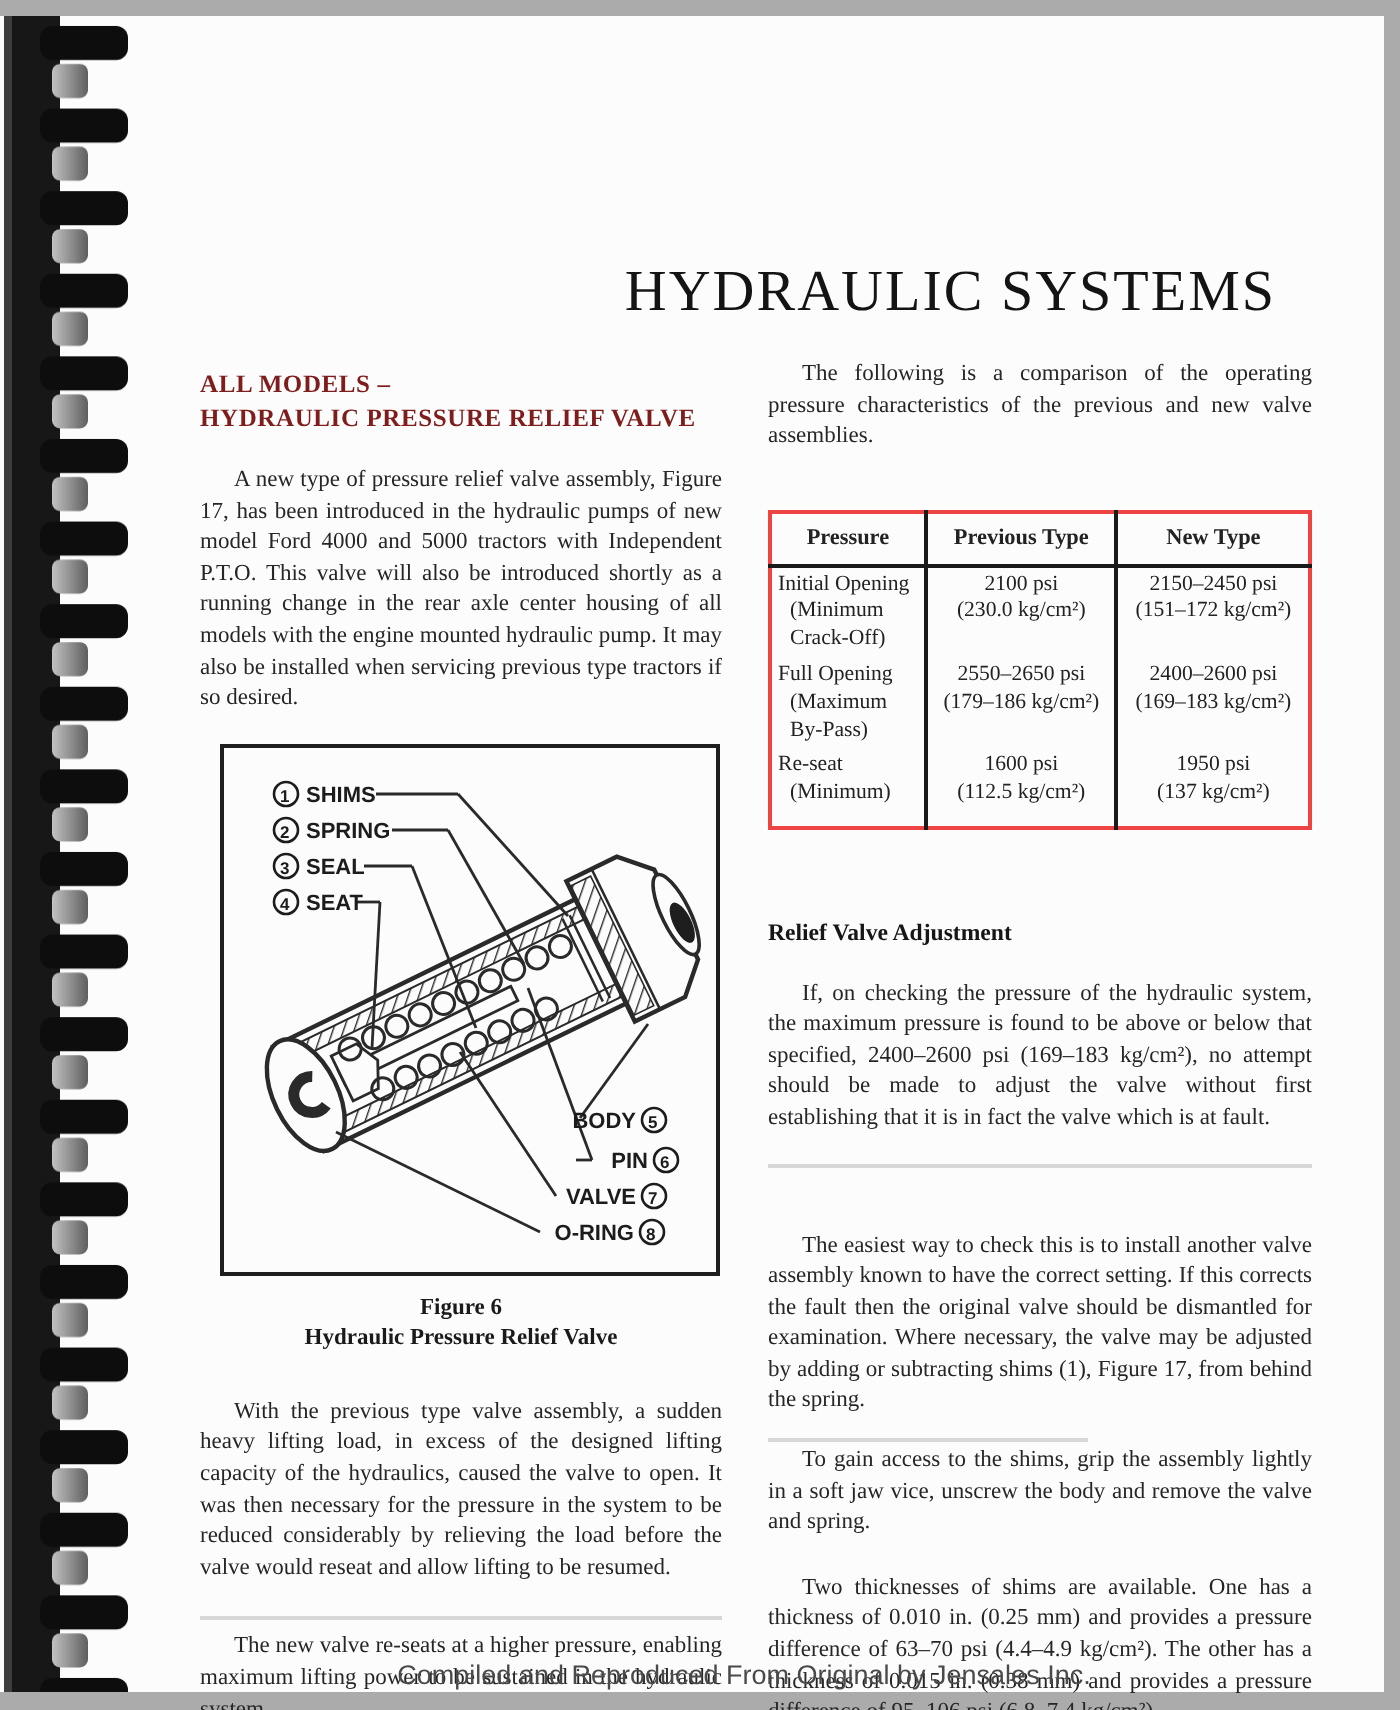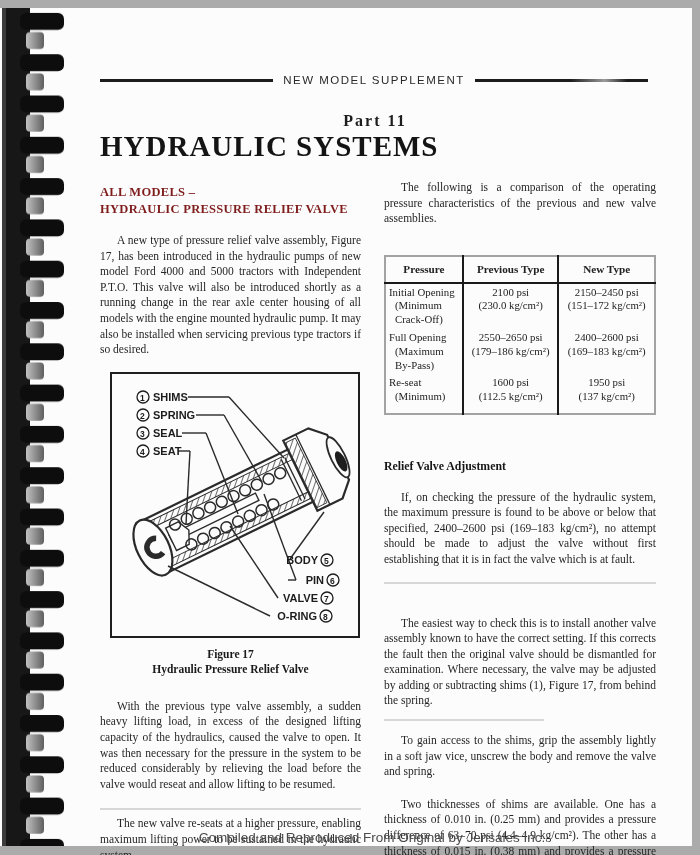--- a/index.html
+++ b/index.html
@@ -25,22 +25,22 @@
   .header-rule-row .rule.faint{background:linear-gradient(90deg,#1c1c1c 55%,#9a9a9a 75%,#1c1c1c 88%);}
   .header-rule-label{
     padding:0 10px;font-family:"Liberation Sans",sans-serif;
     font-size:11.5px;letter-spacing:1.5px;color:#2a2a2a;white-space:nowrap;
   }
   .part-label{
     position:absolute;left:100px;top:104px;width:550px;text-align:center;
     font-size:16px;font-weight:bold;color:#1d1d1d;letter-spacing:2px;
   }
   .page-title{
-    position:absolute;left:100px;top:122px;width:550px;text-align:left;
-    font-size:29px;font-weight:bold;color:#141414;letter-spacing:1px;
+    position:absolute;left:88px;top:122px;width:550px;text-align:right;
+    font-size:29px;font-weight:normal;color:#141414;letter-spacing:1px;
   }
   
   .col{position:absolute;color:#262626;font-size:11.5px;line-height:15.6px;}
   .col-left{left:100px;top:176px;width:261px;}
   .col-right{left:384px;top:172px;width:272px;}
   .section-heading{font-size:12.5px;font-weight:bold;line-height:17px;color:#7f1d1d;letter-spacing:.3px;}
   p.body-par{margin:0;text-align:justify;text-indent:17px;}
   .artifact{height:2px;background:#d7d7d7;border:0;margin:0;}
   
   .figure-box{
@@ -48,21 +48,21 @@
     border:2px solid #1f1f1f;background:#fcfcfc;box-sizing:content-box;
   }
   .figure-caption{margin-top:9px;text-align:center;font-weight:bold;font-size:11.5px;line-height:15px;color:#1a1a1a;}
   
   table.cmp{
     border-collapse:collapse;margin-top:28px;width:272px;
     font-size:10.8px;line-height:13.8px;color:#222;
   }
   table.cmp th,table.cmp td{border-left:2px solid #1a1a1a;vertical-align:top;padding:2px 3px;}
   table.cmp th:first-child,table.cmp td:first-child{border-left:none;}
-  table.cmp{border:2px solid #a3a3a3;}
+  table.cmp{border:2px solid #ef4444;}
   table.cmp thead th{
     border-bottom:2px solid #1a1a1a;font-weight:bold;text-align:center;
     padding:6px 2px 5px;font-size:11.2px;
   }
   td.c-press{width:74px;text-align:left;padding-left:4px;padding-top:7px;padding-bottom:7px;}
   td.c-prev{width:97px;text-align:center;padding-top:7px;}
   td.c-new{width:99px;text-align:center;padding-top:7px;}
   .cell-line{white-space:nowrap;}
   td.c-press .cell-line + .cell-line{padding-left:6px;}
   .adjust-heading{font-weight:bold;font-size:11.8px;color:#161616;margin-top:44px;}
@@ -71,26 +71,20 @@
     position:absolute;left:0;bottom:1px;width:692px;text-align:center;
     font-family:"Liberation Sans",sans-serif;font-size:13.5px;color:#4a4a4a;padding-left:26px;
   }
   svg text{font-family:"Liberation Sans",sans-serif;}
 </style>
 </head>
 <body>
 
 <div class="page">
 
-  <div class="header-rule-row">
-    <div class="rule"></div>
-    <div class="header-rule-label">NEW MODEL SUPPLEMENT</div>
-    <div class="rule faint"></div>
-  </div>
-  <div class="part-label">Part 11</div>
   <div class="page-title">HYDRAULIC SYSTEMS</div>
 
   <div class="col col-left">
     <div class="section-heading">
       <div>ALL MODELS –</div>
       <div>HYDRAULIC PRESSURE RELIEF VALVE</div>
     </div>
     <p class="body-par" style="margin-top:15px">A new type of pressure relief valve assembly, Figure 17, has been introduced in the hydraulic pumps of new model Ford 4000 and 5000 tractors with Independent P.T.O. This valve will also be introduced shortly as a running change in the rear axle center housing of all models with the engine mounted hydraulic pump. It may also be installed when servicing previous type tractors if so desired.</p>
 
     <div class="figure-box">
@@ -188,21 +182,21 @@
           <text x="206" y="228" text-anchor="end">VALVE</text>
           <circle cx="215" cy="224" r="6" fill="none" stroke="#1c1c1c" stroke-width="1.3"></circle>
           <text x="212" y="228" font-size="8.5">7</text>
           <text x="205" y="246" text-anchor="end">O-RING</text>
           <circle cx="214" cy="242" r="6" fill="none" stroke="#1c1c1c" stroke-width="1.3"></circle>
           <text x="211" y="246" font-size="8.5">8</text>
         </g>
       </svg>
     </div>
     <div class="figure-caption">
-      <div>Figure 17</div>
+      <div>Figure 6</div>
       <div>Hydraulic Pressure Relief Valve</div>
     </div>
 
     <p class="body-par" style="margin-top:22px">With the previous type valve assembly, a sudden heavy lifting load, in excess of the designed lifting capacity of the hydraulics, caused the valve to open. It was then necessary for the pressure in the system to be reduced considerably by relieving the load before the valve would reseat and allow lifting to be resumed.</p>
     <hr class="artifact" style="margin-top:16px">
     <p class="body-par" style="margin-top:6px">The new valve re-seats at a higher pressure, enabling maximum lifting power to be sustained in the hydraulic system.</p>
   </div>
 
   <div class="col col-right">
     <p class="body-par">The following is a comparison of the operating pressure characteristics of the previous and new valve assemblies.</p>
@@ -261,21 +255,21 @@
           </td>
         </tr>
       </tbody>
     </table>
 
     <div class="adjust-heading">Relief Valve Adjustment</div>
     <p class="body-par" style="margin-top:15px">If, on checking the pressure of the hydraulic system, the maximum pressure is found to be above or below that specified, 2400–2600 psi (169–183 kg/cm²), no attempt should be made to adjust the valve without first establishing that it is in fact the valve which is at fault.</p>
     <hr class="artifact" style="margin-top:14px">
     <p class="body-par" style="margin-top:32px">The easiest way to check this is to install another valve assembly known to have the correct setting. If this corrects the fault then the original valve should be dismantled for examination. Where necessary, the valve may be adjusted by adding or subtracting shims (1), Figure 17, from behind the spring.</p>
     <hr class="artifact" style="margin-top:10px;width:160px">
-    <p class="body-par" style="margin-top:12px">To gain access to the shims, grip the assembly lightly in a soft jaw vice, unscrew the body and remove the valve and spring.</p>
+    <p class="body-par" style="margin-top:2px">To gain access to the shims, grip the assembly lightly in a soft jaw vice, unscrew the body and remove the valve and spring.</p>
     <p class="body-par" style="margin-top:17px">Two thicknesses of shims are available. One has a thickness of 0.010 in. (0.25 mm) and provides a pressure difference of 63–70 psi (4.4–4.9 kg/cm²). The other has a thickness of 0.015 in. (0.38 mm) and provides a pressure difference of 95–106 psi (6.8–7.4 kg/cm²).</p>
 
   </div>
 
   <div class="footer-credit">Compiled and Reproduced From Original by Jensales Inc.</div>
 </div>
 
 <svg class="binding" width="70" height="838" viewBox="0 0 70 838">
   <defs>
     <linearGradient id="combGrad" x1="0" y1="0" x2="1" y2="0">

